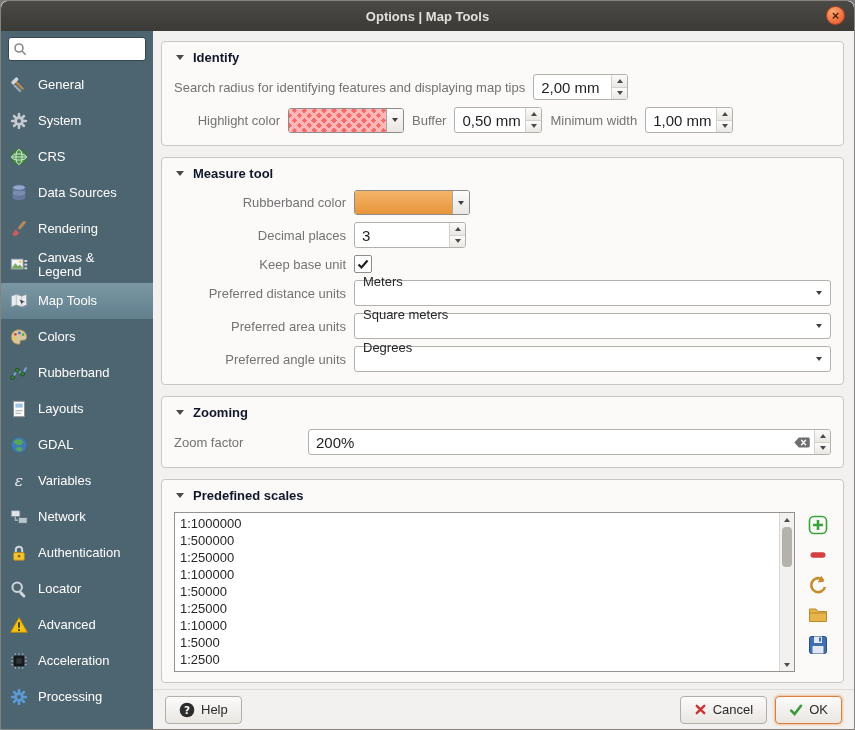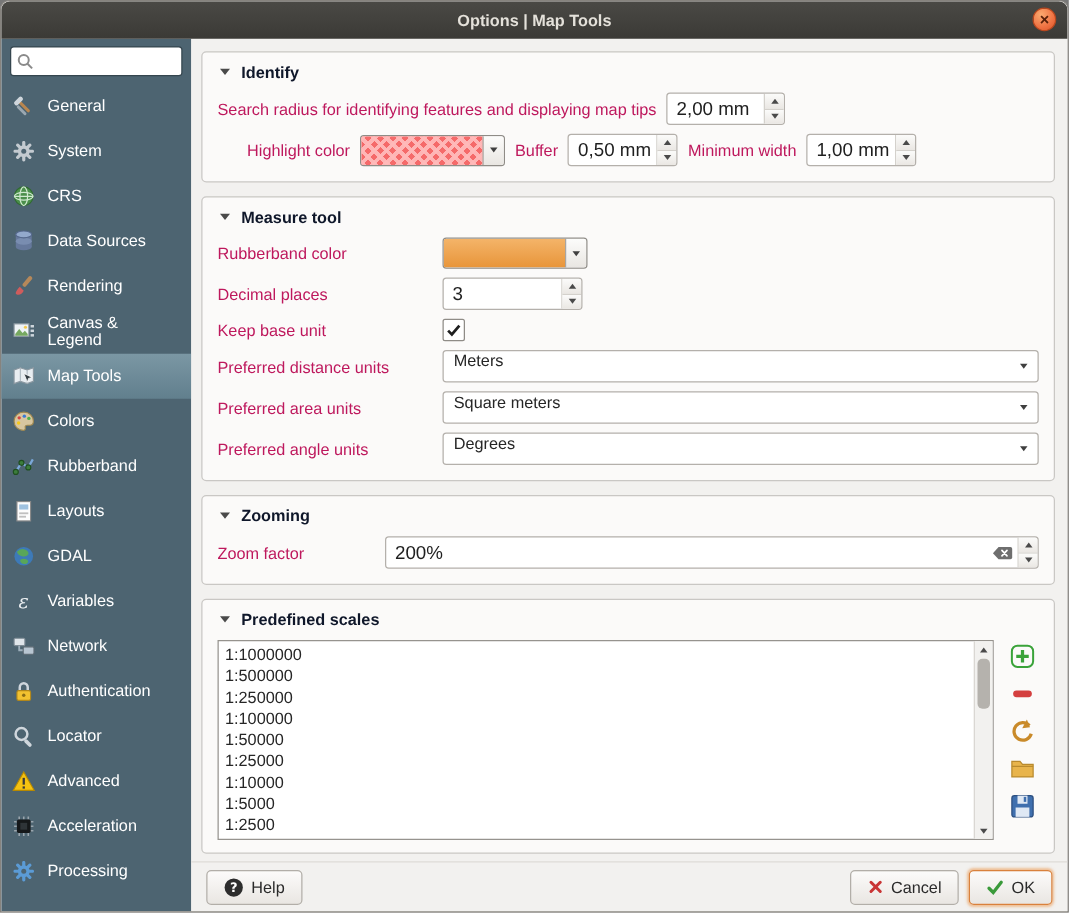--- a/index.html
+++ b/index.html
@@ -29,32 +29,32 @@
   .group{border:1px solid #c9c7c4;border-radius:4px;background:#fbfaf9;padding:7px 12px 10px 12px;margin-bottom:11px}
   .group-title{display:flex;align-items:center;gap:9px;color:#0f172a;font-weight:bold;margin:1px 0 9px 2px}
   .tri{width:0;height:0;display:inline-block}
   .tri-down-lg{border-left:4.5px solid transparent;border-right:4.5px solid transparent;border-top:5.5px solid #4a4a4a}
   .tri-down{border-left:3.8px solid transparent;border-right:3.8px solid transparent;border-top:4.5px solid #3f3f3f}
   .tri-up-s{border-left:3.2px solid transparent;border-right:3.2px solid transparent;border-bottom:4px solid #4a4a4a}
   .tri-down-s{border-left:3.2px solid transparent;border-right:3.2px solid transparent;border-top:4px solid #4a4a4a}
 
   .row{display:flex;align-items:center;margin-bottom:7px;gap:8px}
   .row:last-child{margin-bottom:2px}
-  .lbl{color:#be185d;white-space:nowrap}
-  .measure-lbl{width:172px;text-align:left;flex:0 0 172px}
+  .lbl{color:#737373;white-space:nowrap}
+  .measure-lbl{width:172px;text-align:right;flex:0 0 172px}
   .hl-lbl{width:106px;text-align:right;flex:0 0 106px}
   .zoom-lbl{width:126px;flex:0 0 126px}
 
   .field{height:26px;background:#fff;border:1px solid #b4b0ab;border-radius:3px;display:flex;align-items:center;overflow:hidden}
   .field input{flex:1;min-width:0;border:0;outline:0;padding:0 2px 0 7px;font-size:15px;background:transparent;color:#1f1f1f}
   .spin-arrows{width:16px;align-self:stretch;display:flex;flex-direction:column;border-left:1px solid #d4d1cc;flex:0 0 16px}
   .spin-arrows .cell{flex:1;display:flex;align-items:center;justify-content:center;background:linear-gradient(#fbfbfa,#eae7e3)}
   .spin-arrows .cell:first-child{border-bottom:1px solid #d4d1cc}
 
-  .combo{flex:1;height:26px;background:#fff;border:1px solid #b4b0ab;border-radius:3px;display:flex;align-items:flex-start;padding:0 22px 16px 8px;position:relative;min-width:0}
+  .combo{flex:1;height:26px;background:#fff;border:1px solid #b4b0ab;border-radius:3px;display:flex;align-items:flex-end;padding:0 22px 16px 8px;position:relative;min-width:0}
   .combo .tri-down{position:absolute;right:8px;top:10px}
 
   .color-widget{width:116px;flex:0 0 116px;height:25px;border:1px solid #8f8c87;border-radius:3px;display:flex;overflow:hidden;background:#fff}
   .color-area{flex:1}
   .hl-pattern{background-color:#f56a6a;background-image:repeating-linear-gradient(45deg,rgba(255,185,185,.95) 0 3px,transparent 3px 7px),repeating-linear-gradient(135deg,rgba(255,185,185,.95) 0 3px,transparent 3px 7px)}
   .rubber{background:linear-gradient(#f4b469,#e8953a)}
   .color-drop{width:17px;flex:0 0 17px;background:linear-gradient(#fcfcfb,#e9e6e2);border-left:1px solid #a9a5a0;display:flex;align-items:center;justify-content:center}
 
   .checkbox{width:18px;height:18px;background:#fff;border:1px solid #8f8c87;border-radius:2px;display:flex;align-items:center;justify-content:center}
 

